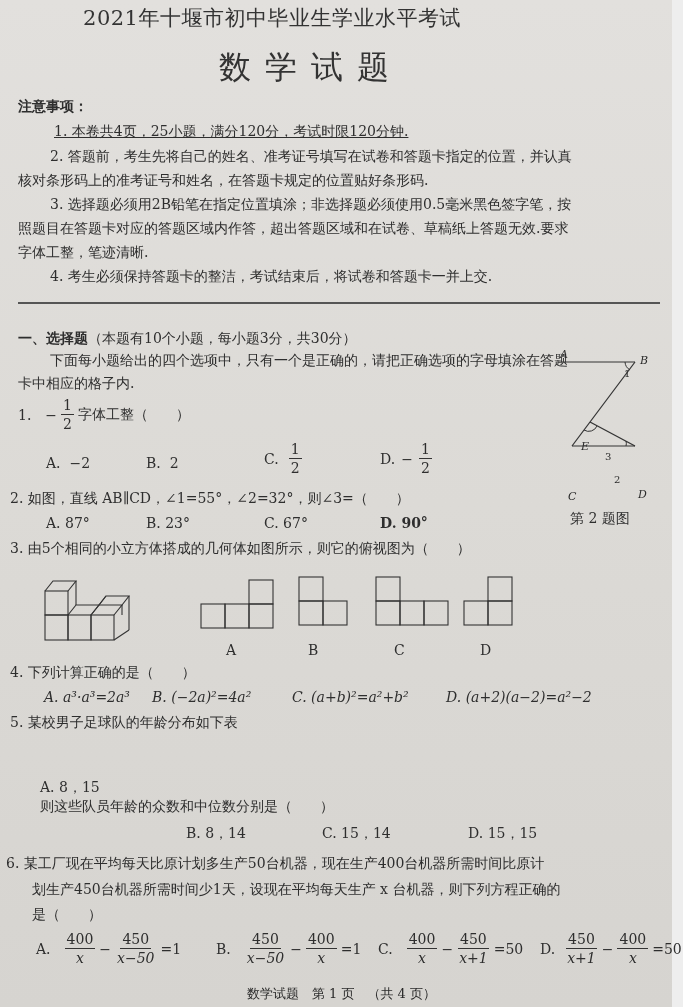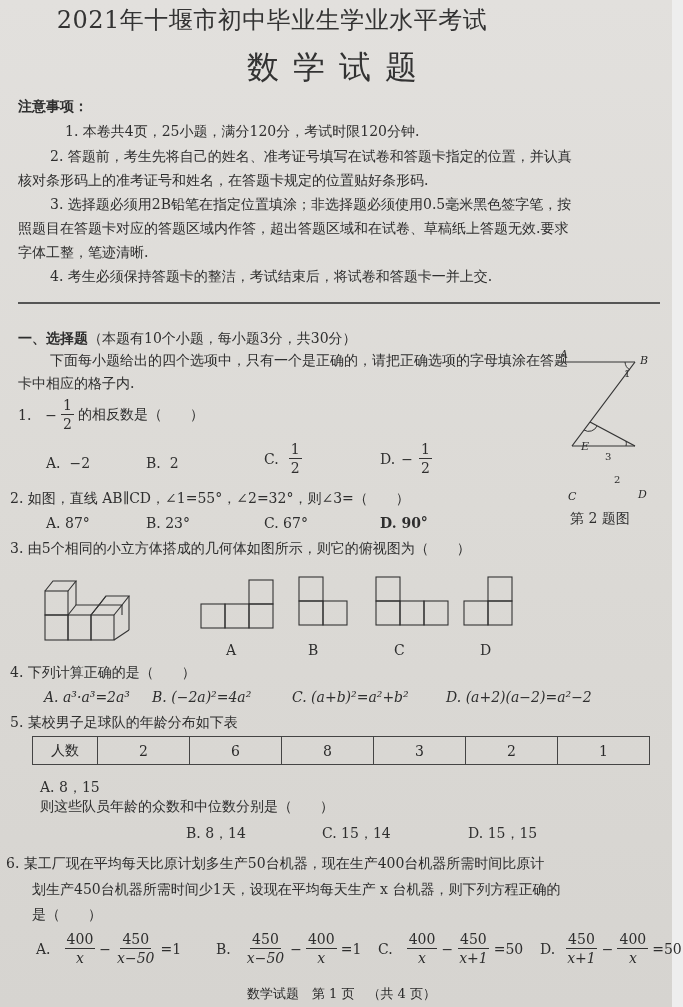--- a/index.html
+++ b/index.html
@@ -1,21 +1,21 @@
 <!DOCTYPE html>
 <html><head>
 <meta charset="utf-8">
 <style>
   html,body{margin:0;padding:0;}
   body{width:683px;height:1007px;background:#d9d7d4;font-family:"DejaVu Serif","Liberation Serif",serif;color:#2a2a2a;position:relative;overflow:hidden;}
   .page{position:absolute;left:0;top:0;width:672px;height:1007px;background:linear-gradient(180deg,#e2e0dd 0%,#dcdad6 50%,#d6d4d0 100%);}
   .edge{position:absolute;right:0;top:0;width:11px;height:1007px;background:#eeeeee;}
   .abs{position:absolute;white-space:nowrap;}
-  .title1{left:0;width:544px;text-align:center;top:4px;font-size:24px;letter-spacing:0.5px;color:#333;}
-  .title2{left:0;width:622px;text-align:center;top:46px;font-size:32px;letter-spacing:14px;color:#333;padding-left:28px;}
+  .title1{left:0;width:544px;text-align:center;top:4px;font-size:21px;letter-spacing:0.5px;color:#333;}
+  .title2{left:0;width:622px;text-align:center;top:46px;font-size:32px;letter-spacing:14px;color:#333;}
   .t{font-size:14px;color:#2e2e2e;}
   .bold{font-weight:bold;}
   .rule{position:absolute;left:18px;width:642px;height:1.5px;background:#555;top:302px;}
   .frac{display:inline-flex;flex-direction:column;align-items:center;vertical-align:middle;line-height:1;font-size:14px;}
   .frac .num{padding:0 2px 2px 2px;border-bottom:1px solid #333;}
   .frac .den{padding:2px 2px 0 2px;}
   .fig svg{display:block;}
   table.ages{position:absolute;left:32px;top:736px;width:618px;border-collapse:collapse;font-size:14px;}
   table.ages td{border:1px solid #444;text-align:center;height:27px;padding:0;}
   table.ages td.hd{width:64px;}
@@ -25,21 +25,21 @@
 </head>
 <body>
 
 <div class="page"></div>
 <div class="edge"></div>
 
 <div class="abs title1">2021年十堰市初中毕业生学业水平考试</div>
 <div class="abs title2">数学试题</div>
 
 <div class="abs t bold" style="left:18px;top:98px;">注意事项：</div>
-<div class="abs t" style="left:65px;top:123px;">1. 本卷共4页，25小题，满分120分，考试时限120分钟.</div>
+<div class="abs t" style="left:54px;top:123px;text-decoration:underline;">1. 本卷共4页，25小题，满分120分，考试时限120分钟.</div>
 <div class="abs t" style="left:50px;top:148px;">2. 答题前，考生先将自己的姓名、准考证号填写在试卷和答题卡指定的位置，并认真</div>
 <div class="abs t" style="left:18px;top:172px;">核对条形码上的准考证号和姓名，在答题卡规定的位置贴好条形码.</div>
 <div class="abs t" style="left:50px;top:196px;">3. 选择题必须用2B铅笔在指定位置填涂；非选择题必须使用0.5毫米黑色签字笔，按</div>
 <div class="abs t" style="left:18px;top:220px;">照题目在答题卡对应的答题区域内作答，超出答题区域和在试卷、草稿纸上答题无效.要求</div>
 <div class="abs t" style="left:18px;top:244px;">字体工整，笔迹清晰.</div>
 <div class="abs t" style="left:50px;top:268px;">4. 考生必须保持答题卡的整洁，考试结束后，将试卷和答题卡一并上交.</div>
 
 <div class="rule"></div>
 
 <div class="abs t" style="left:18px;top:330px;">
@@ -48,21 +48,21 @@
 <div class="abs t" style="left:50px;top:352px;">下面每小题给出的四个选项中，只有一个是正确的，请把正确选项的字母填涂在答题</div>
 <div class="abs t" style="left:18px;top:375px;">卡中相应的格子内.</div>
 
 <div class="abs t" style="left:18px;top:398px;display:flex;align-items:center;gap:4px;">
   <span>1.</span>
   <span style="margin-left:10px;">−</span>
   <span class="frac">
       <span class="num">1</span>
       <span class="den">2</span>
     </span>
-  <span>的相反数是（　　）</span>
+  <span>字体工整（　　）</span>
 </div>
 <div class="abs t" style="left:46px;top:455px;"><span>A.</span>&nbsp;&nbsp;<span>−2</span></div>
 <div class="abs t" style="left:146px;top:455px;"><span>B.</span>&nbsp;&nbsp;<span>2</span></div>
 <div class="abs t" style="left:264px;top:442px;display:flex;align-items:center;gap:10px;">
   <span>C.</span>
   <span class="frac">
       <span class="num">1</span>
       <span class="den">2</span>
     </span>
 </div>
@@ -179,29 +179,20 @@
 <div class="abs t italic" style="left:152px;top:689px;">B. (−2a)²=4a²</div>
 <div class="abs t italic" style="left:292px;top:689px;">C. (a+b)²=a²+b²</div>
 <div class="abs t italic" style="left:446px;top:689px;">D. (a+2)(a−2)=a²−2</div>
 
 <div class="abs t" style="left:10px;top:714px;">
   <span>5.</span>
   <span>某校男子足球队的年龄分布如下表</span>
 </div>
 <table class="ages">
   <tbody>
-  <tr>
-    <td class="hd">人数</td>
-    <td>2</td>
-    <td>6</td>
-    <td>8</td>
-    <td>3</td>
-    <td>2</td>
-    <td>1</td>
-  </tr>
 </tbody>
   </table>
 <div class="abs t" style="left:40px;top:798px;">则这些队员年龄的众数和中位数分别是（　　）</div>
 <div class="abs t" style="left:40px;top:779px;">A. 8，15</div>
 <div class="abs t" style="left:186px;top:825px;">B. 8，14</div>
 <div class="abs t" style="left:322px;top:825px;">C. 15，14</div>
 <div class="abs t" style="left:468px;top:825px;">D. 15，15</div>
 
 <div class="abs t" style="left:6px;top:855px;">
   <span>6.</span>

